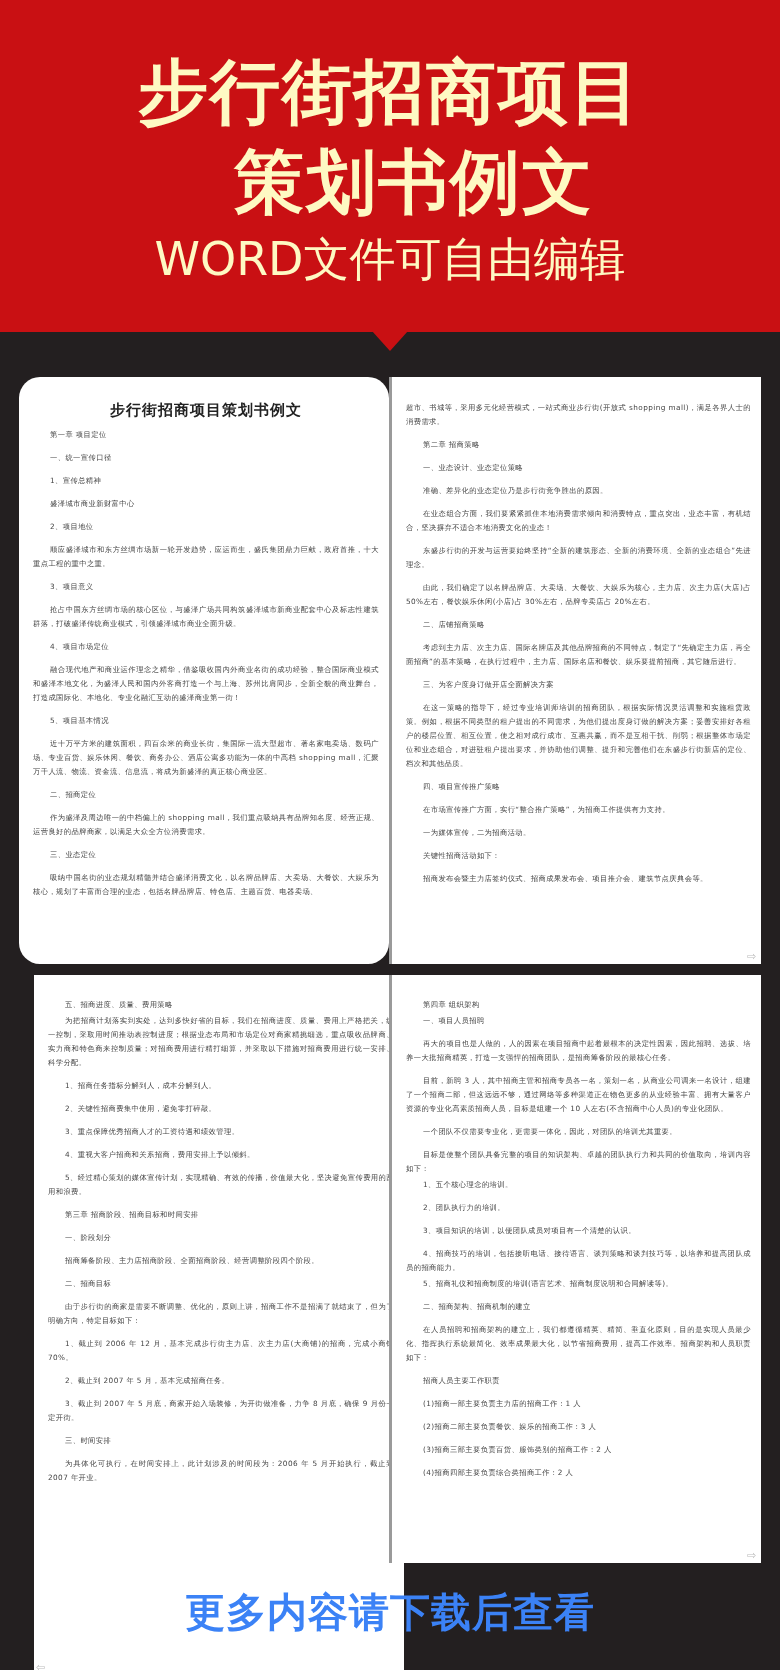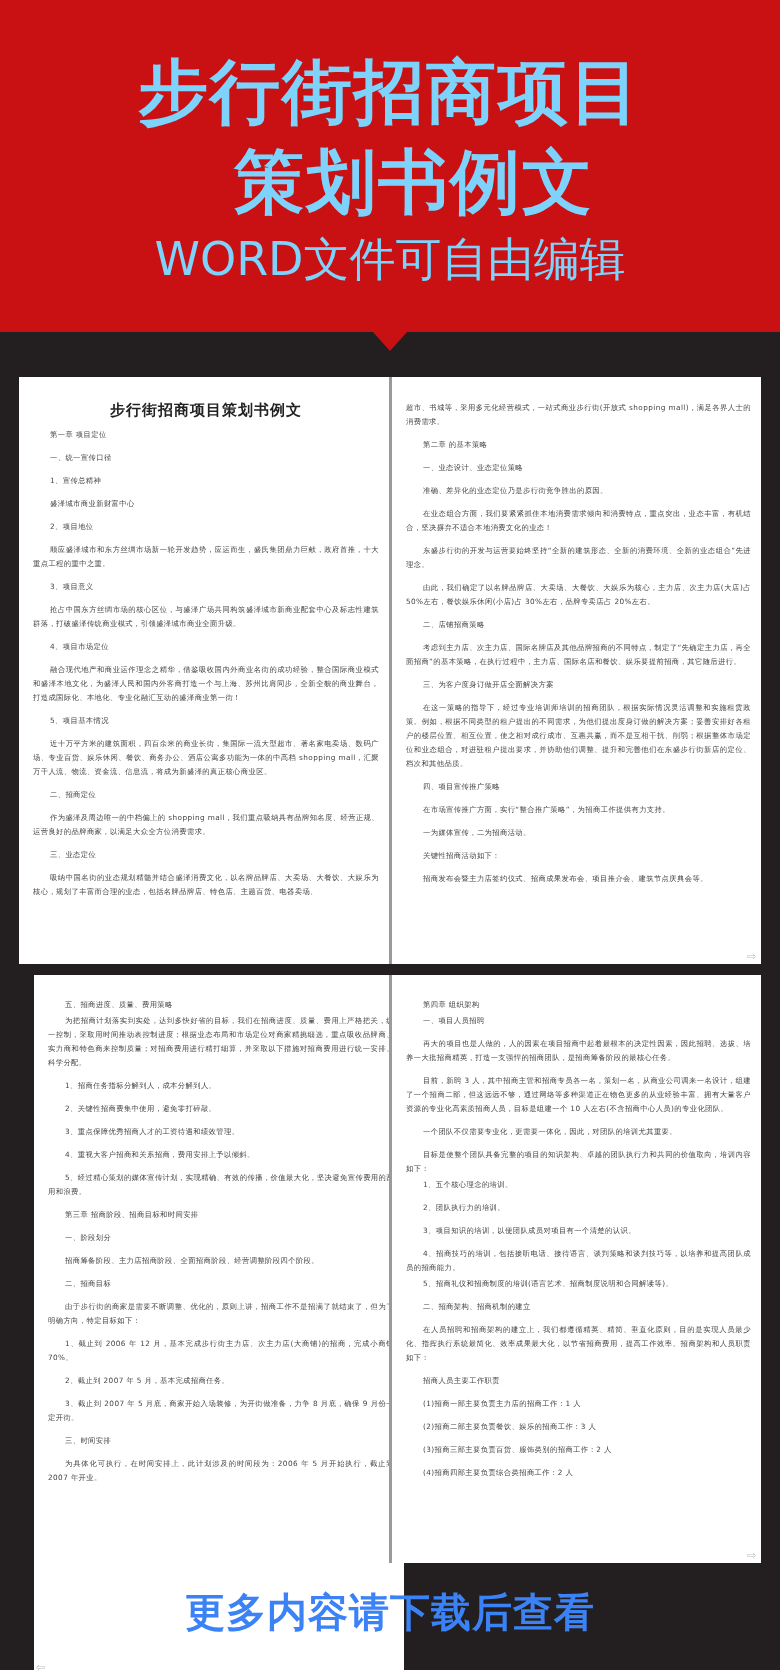--- a/index.html
+++ b/index.html
@@ -5,36 +5,36 @@
   * { box-sizing: border-box; margin: 0; padding: 0; }
   html, body { width: 780px; height: 1670px; overflow: hidden; background: #231f20; }
   body { position: relative; font-family: "DejaVu Sans", sans-serif; }
 
   .banner {
     position: absolute; left: 0; top: 0; width: 780px; height: 332px;
     background: #c91013;
   }
   .banner-title {
     position: absolute; left: 0; width: 780px; text-align: center;
-    color: #7dd3fc; font-weight: bold; font-family: "DejaVu Sans", sans-serif;
+    color: #fef9c3; font-weight: bold; font-family: "DejaVu Sans", sans-serif;
   }
   .banner-title.l1 { top: 50px; font-size: 70px; letter-spacing: 2px; line-height: 84px; }
   .banner-title.l2 { top: 140px; font-size: 70px; letter-spacing: 2px; line-height: 84px; padding-left: 48px; }
   .banner-title.l3 { top: 230px; font-size: 46px; line-height: 58px; font-weight: normal; letter-spacing: 0px; }
   .pointer {
     position: absolute; left: 372px; top: 331px; width: 0; height: 0;
     border-left: 18px solid transparent; border-right: 18px solid transparent;
     border-top: 20px solid #c91013;
   }
 
   .page {
     position: absolute; background: #fff; overflow: hidden;
     font-family: "DejaVu Sans", sans-serif; color: #3a3a3a;
   }
-  .page.tl { left: 19px;  top: 377px; width: 370px; height: 587px; }
+  .page.tl { left: 19px;  top: 377px; width: 370px; height: 587px; border-radius: 21px; }
   .page.tr { left: 392px; top: 377px; width: 369px; height: 587px; }
   .page.bl { left: 34px;  top: 975px; width: 370px; height: 700px; }
   .page.br { left: 392px; top: 975px; width: 369px; height: 588px; }
   .divider {
     position: absolute; left: 389px; width: 3px; background: #9a9a9a;
   }
   .divider.top { top: 377px; height: 587px; }
   .divider.bot { top: 975px; height: 588px; }
 
   .page-inner { position: absolute; left: 14px; right: 10px; top: 0; }
@@ -91,21 +91,21 @@
     <div class="p indent">作为盛泽及周边唯一的中档偏上的 shopping  mall，我们重点吸纳具有品牌知名度、经营正规、运营良好的品牌商家，以满足大众全方位消费需求。</div>
     <div class="p indent">三、业态定位</div>
     <div class="p indent">吸纳中国名街的业态规划精髓并结合盛泽消费文化，以名牌品牌店、大卖场、大餐饮、大娱乐为核心，规划了丰富而合理的业态，包括名牌品牌店、特色店、主题百货、电器卖场、</div>
   </div>
 </div>
 <div class="divider top"></div>
 
 <div class="page tr">
   <div class="page-inner">
     <div class="p cont first-line">超市、书城等，采用多元化经营模式，一站式商业步行街(开放式 shopping mall)，满足各界人士的消费需求。</div>
-    <div class="p indent">第二章  的基本策略</div>
+    <div class="p indent">第二章  招商策略</div>
     <div class="p indent">一、业态设计、业态定位策略</div>
     <div class="p indent">准确、差异化的业态定位乃是步行街竞争胜出的原因。</div>
     <div class="p indent">在业态组合方面，我们要紧紧抓住本地消费需求倾向和消费特点，重点突出，业态丰富，有机结合，坚决摒弃不适合本地消费文化的业态！</div>
     <div class="p indent">东盛步行街的开发与运营要始终坚持“全新的建筑形态、全新的消费环境、全新的业态组合”先进理念。</div>
     <div class="p indent">由此，我们确定了以名牌品牌店、大卖场、大餐饮、大娱乐为核心，主力店、次主力店(大店)占 50%左右，餐饮娱乐休闲(小店)占 30%左右，品牌专卖店占 20%左右。</div>
     <div class="p indent">二、店铺招商策略</div>
     <div class="p indent">考虑到主力店、次主力店、国际名牌店及其他品牌招商的不同特点，制定了“先确定主力店，再全面招商”的基本策略，在执行过程中，主力店、国际名店和餐饮、娱乐要提前招商，其它随后进行。</div>
     <div class="p indent">三、为客户度身订做开店全面解决方案</div>
     <div class="p indent">在这一策略的指导下，经过专业培训师培训的招商团队，根据实际情况灵活调整和实施租赁政策。例如，根据不同类型的租户提出的不同需求，为他们提出度身订做的解决方案；妥善安排好各租户的楼层位置、相互位置，使之相对成行成市、互惠共赢，而不是互相干扰、削弱；根据整体市场定位和业态组合，对进驻租户提出要求，并协助他们调整、提升和完善他们在东盛步行街新店的定位、档次和其他品质。</div>
     <div class="p indent">四、项目宣传推广策略</div>

